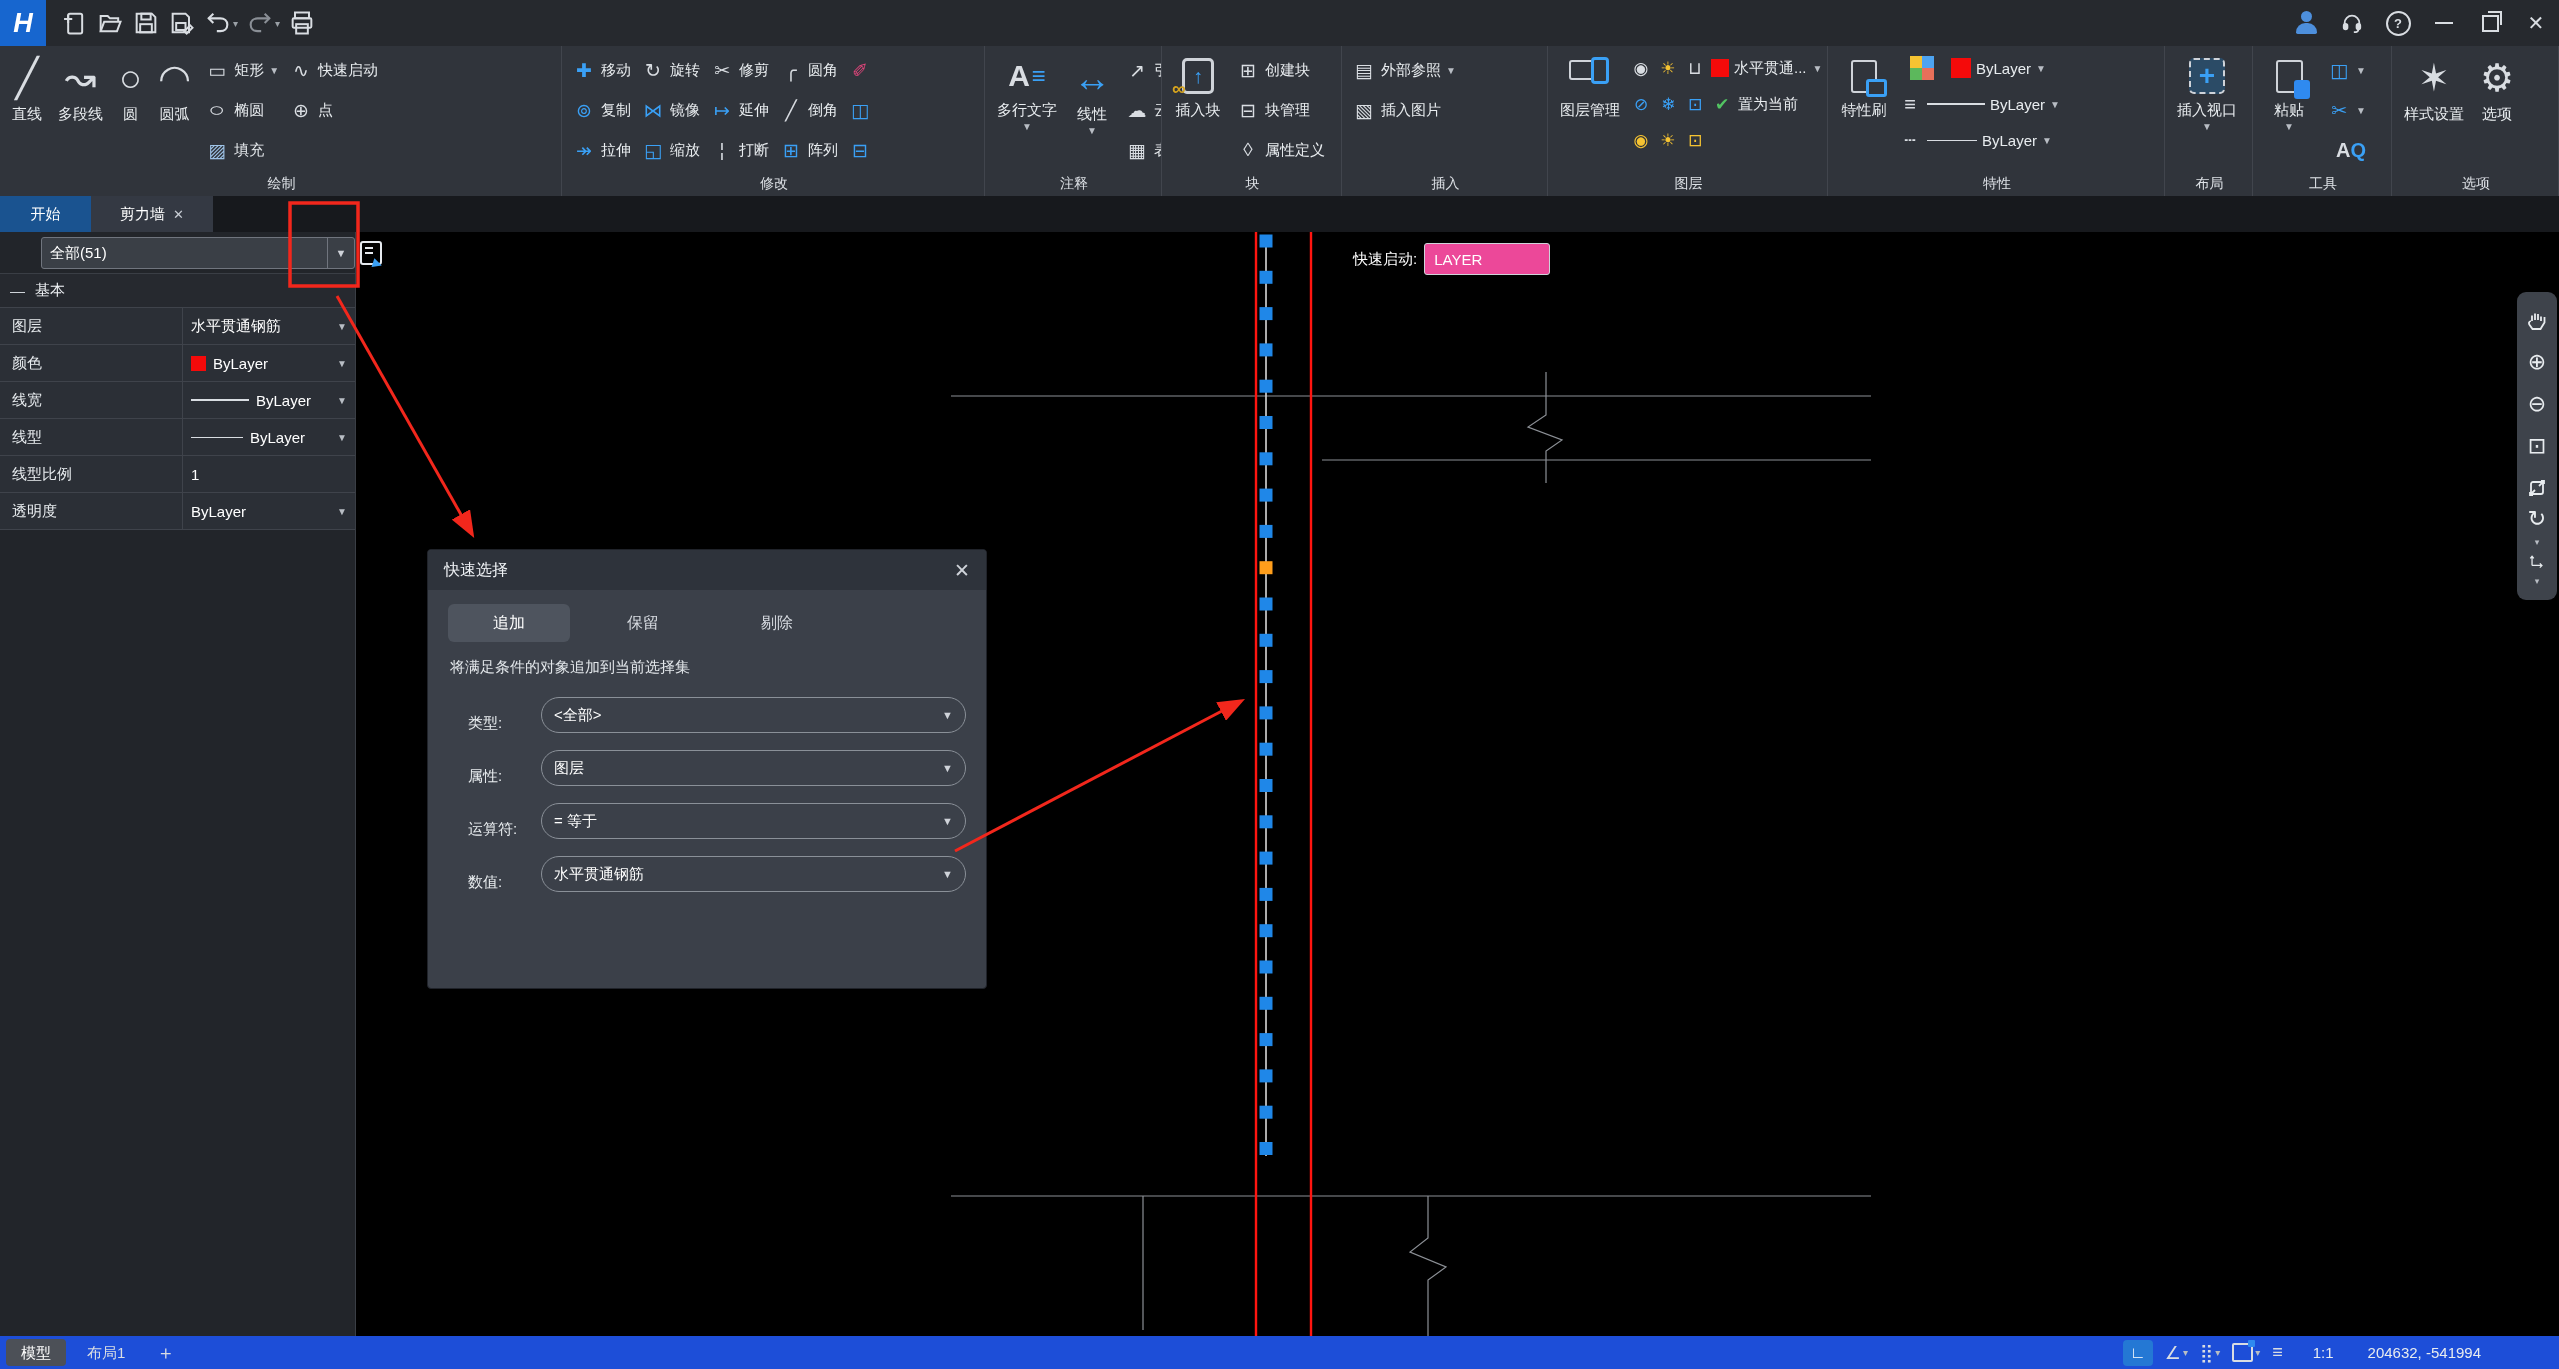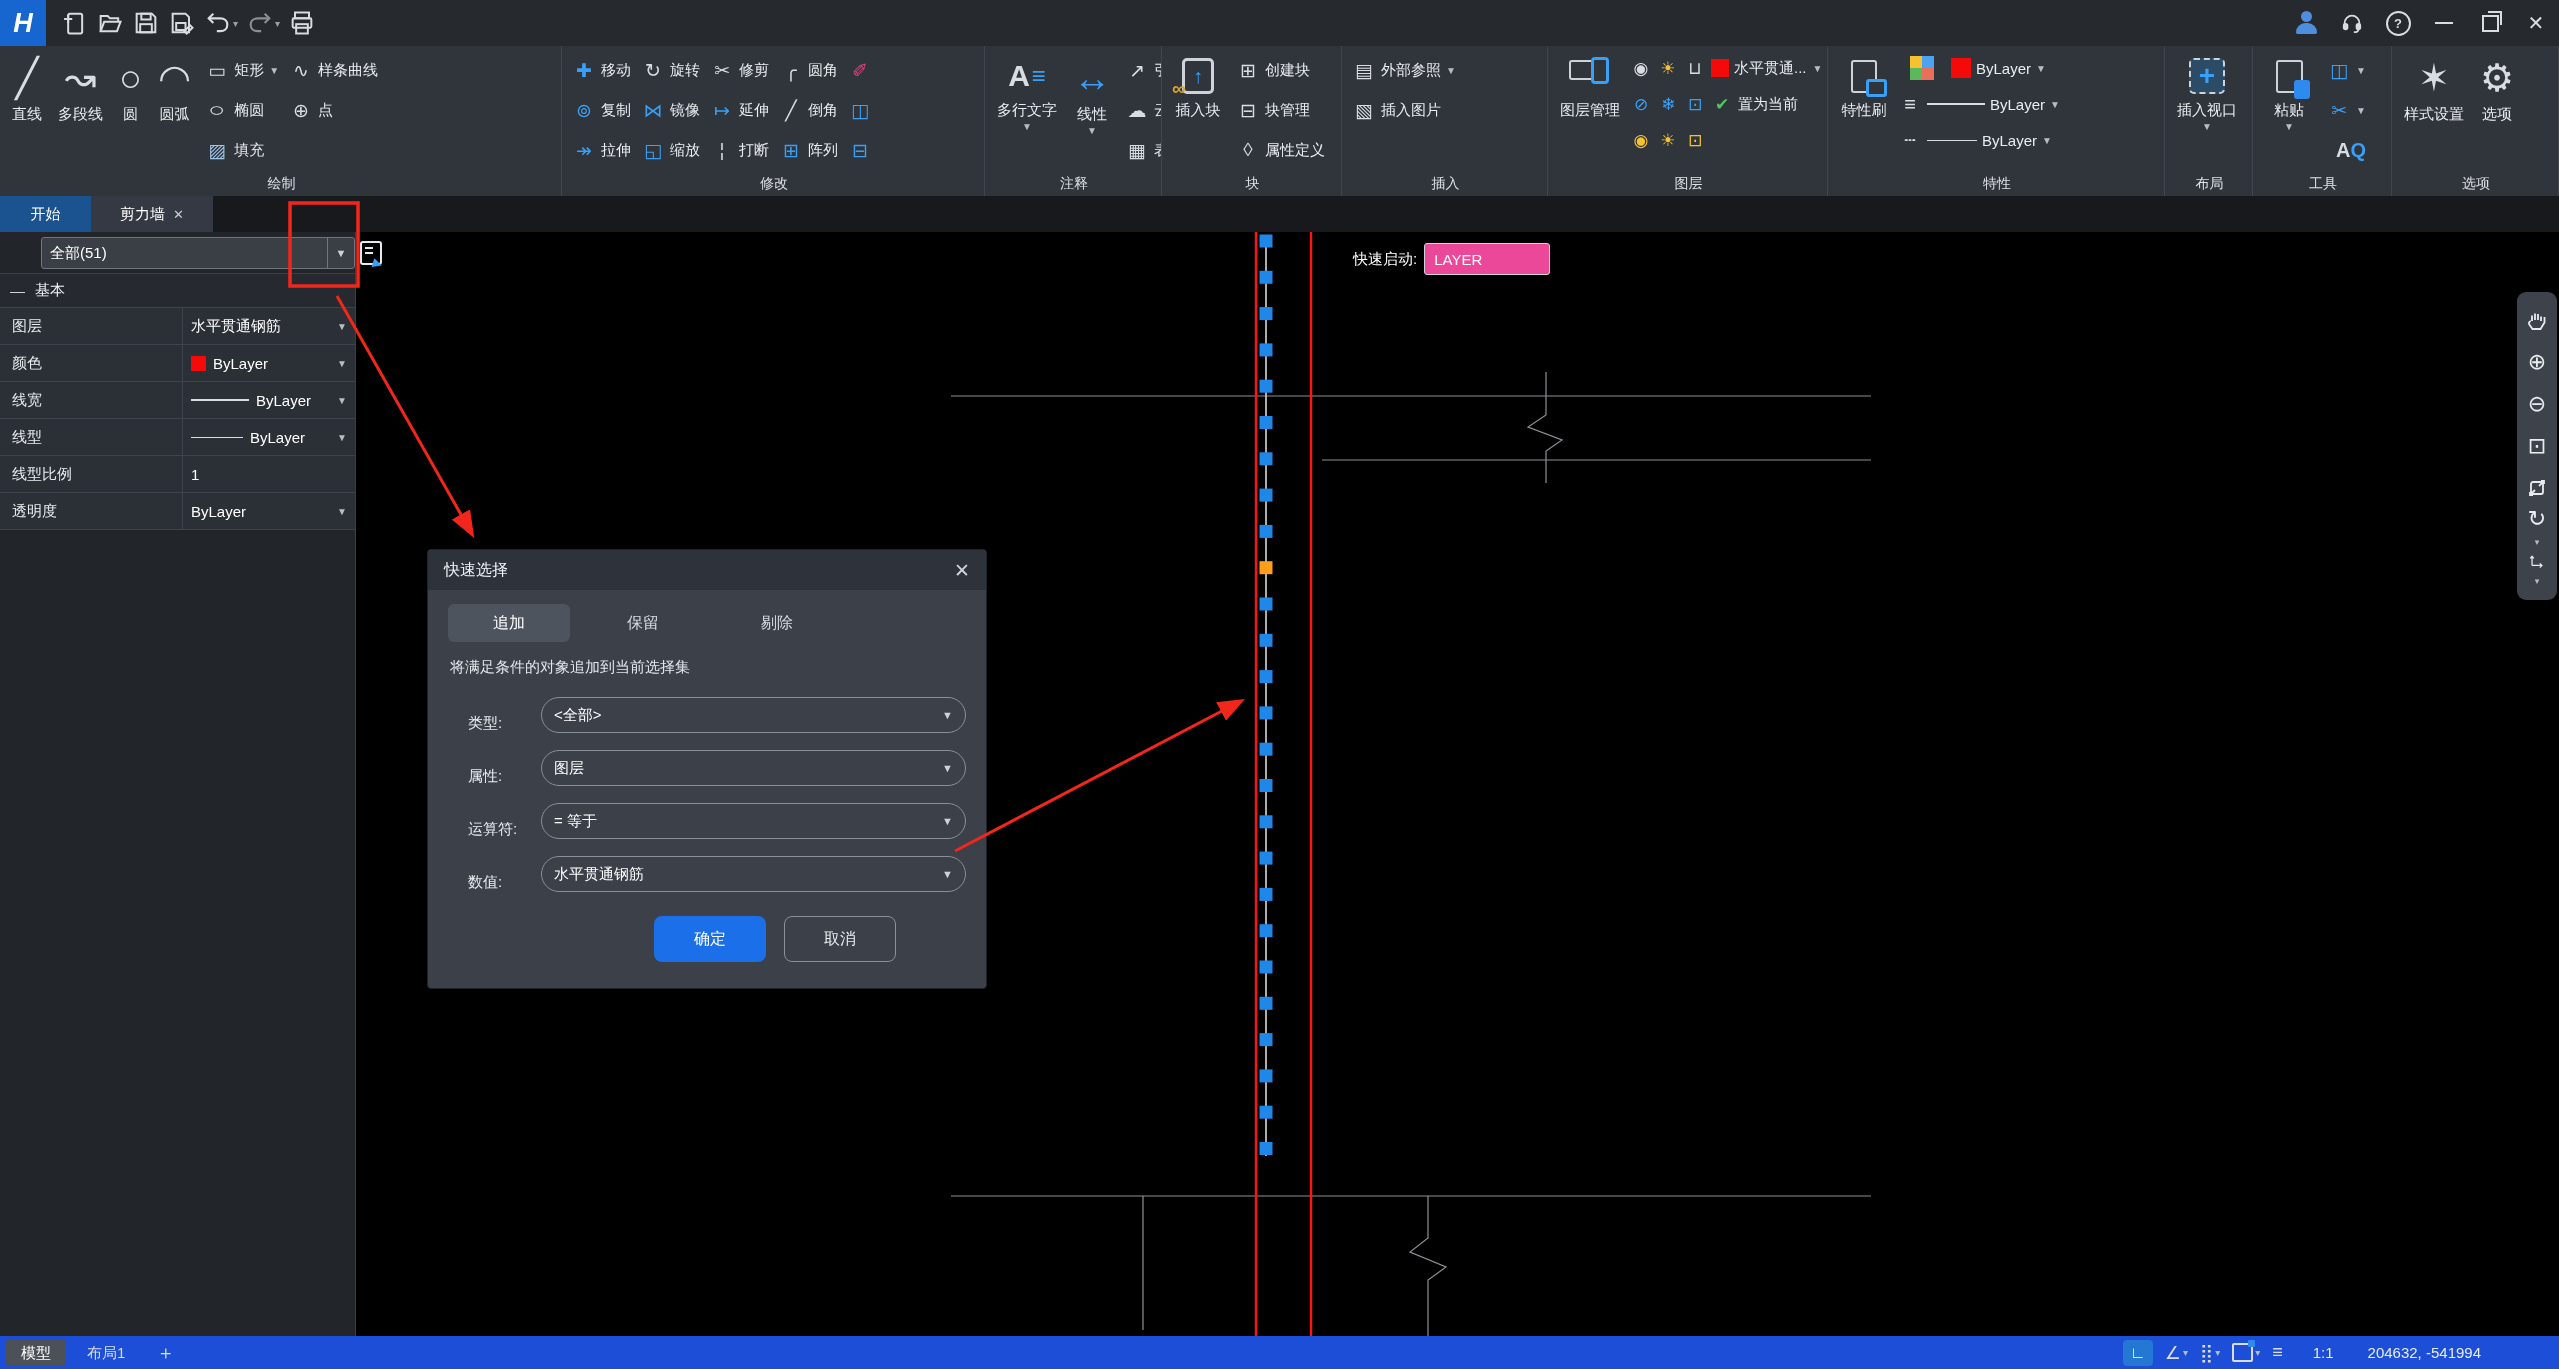--- a/index.html
+++ b/index.html
@@ -251,21 +251,21 @@
                 <span>椭圆</span>
               </div>
               <div class="rsmall">
                 <span class="sicon"><span style="color: rgb(159, 196, 232);">▨</span></span>
                 <span>填充</span>
               </div>
             </div>
             <div class="rcol">
               <div class="rsmall">
                 <span class="sicon"><span style="color: rgb(217, 221, 226);">∿</span></span>
-                <span>样条曲线</span>
+                <span>快速启动</span>
               </div>
               <div class="rsmall">
                 <span class="sicon"><span style="color: rgb(217, 221, 226);">⊕</span></span>
                 <span>点</span>
               </div>
             </div>
           </div>
         </div>
         <div class="glabel">绘制</div>
       </div>
@@ -748,24 +748,20 @@
             <span class="arrow">▼</span>
           </span>
       </div>
       <div class="frow">
         <span class="flabel">数值:</span>
         <span class="fcombo">
             <span>水平贯通钢筋</span>
             <span class="arrow">▼</span>
           </span>
       </div>
-      <div class="dlg-btns">
-        <span class="btn primary">确定</span>
-        <span class="btn ghost">取消</span>
-      </div>
     </div>
   </div>
 
   <div class="statusbar">
     <span class="sb-tab active">模型</span>
     <span class="sb-tab">布局1</span>
     <span class="sb-plus">＋</span>
     <span class="sb-right">
       <span class="ortho">∟</span>
       <span class="sbic">

